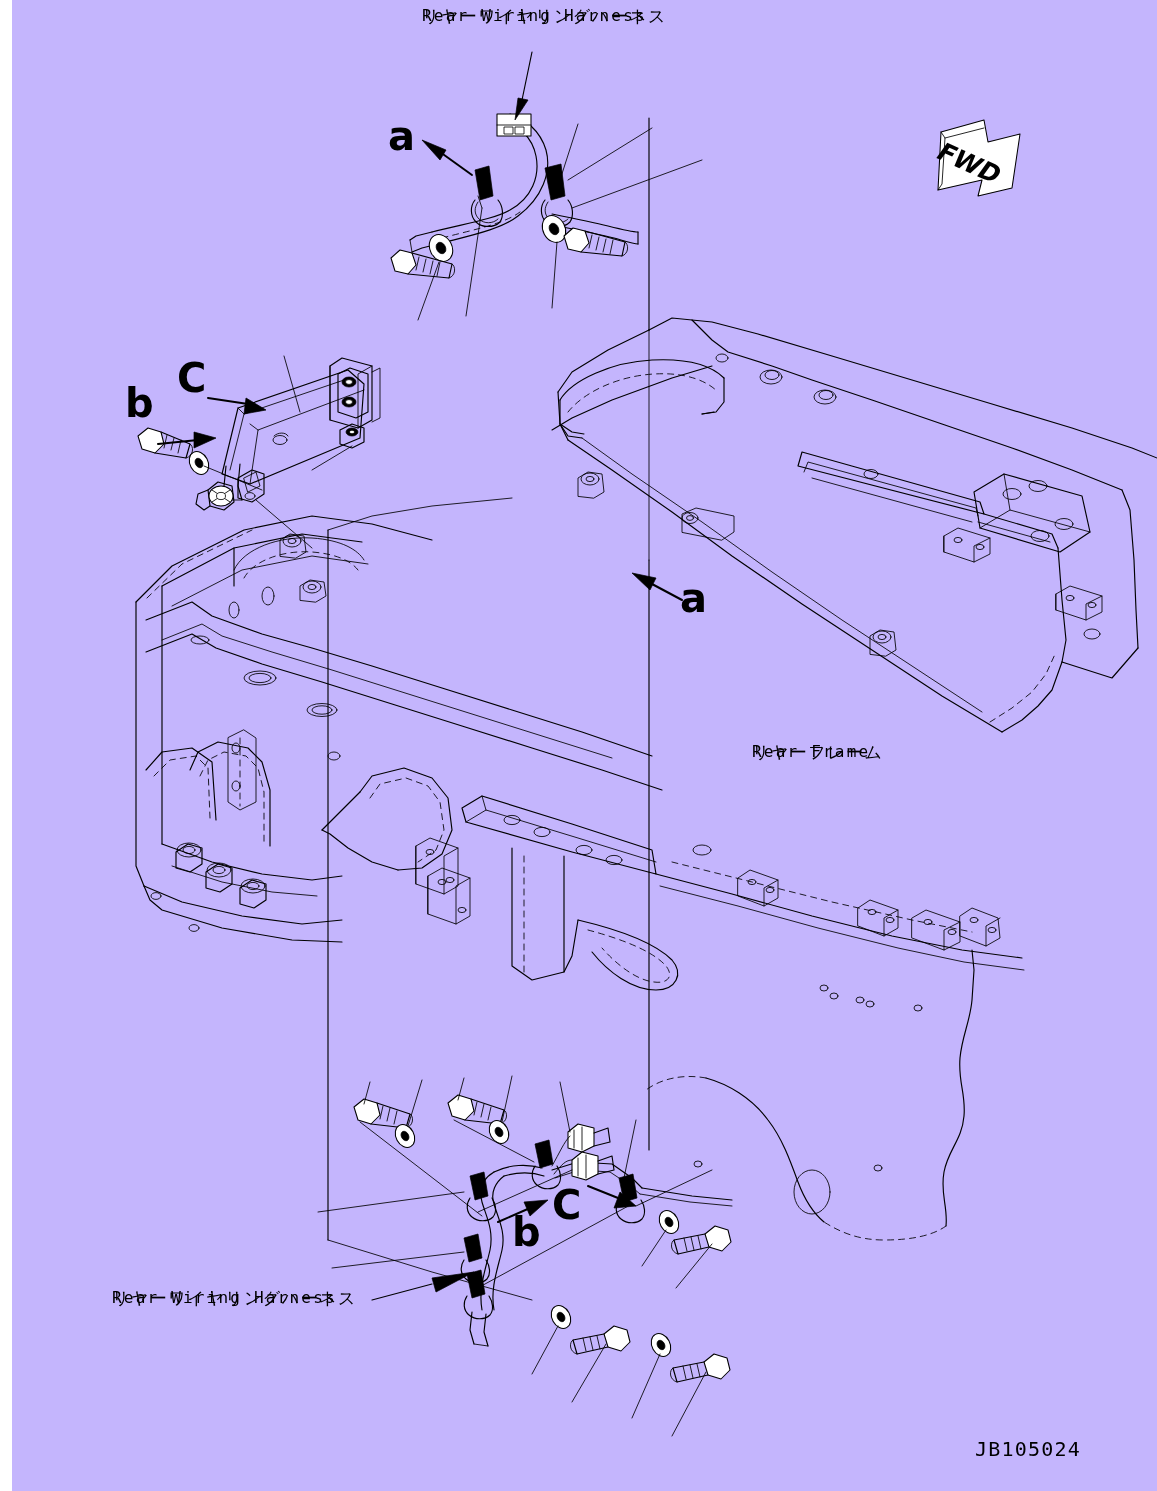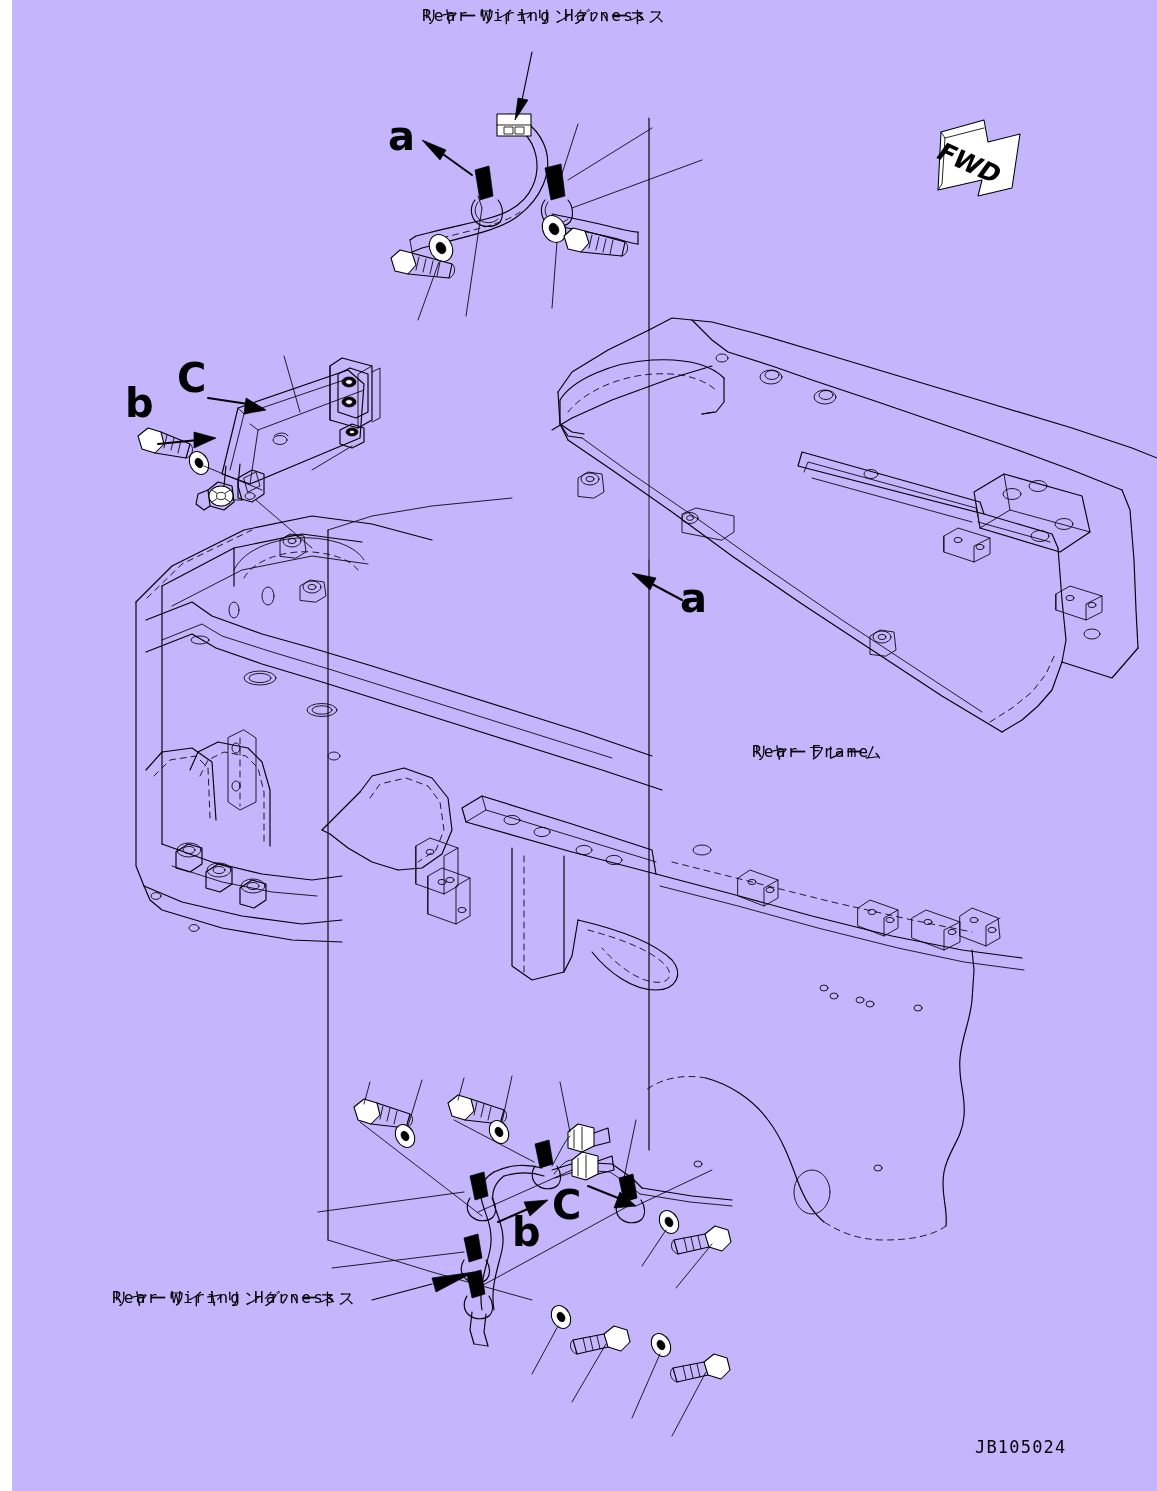--- a/index.html
+++ b/index.html
@@ -91,21 +91,21 @@
     position: absolute;
     font-family: "DejaVu Sans", sans-serif;
     font-weight: bold;
     color: #000000;
     font-size: 40px;
     line-height: 1;
   }
   .txt-drawno {
     position: absolute;
     font-family: "DejaVu Sans Mono", monospace;
-    font-size: 17px;
+    font-size: 20px;
     letter-spacing: 1.2px;
     color: #000000;
   }
   .txt-fwd {
     position: absolute;
     font-family: "DejaVu Sans", sans-serif;
     font-weight: bold;
     font-size: 25px;
     color: #000000;
   }

